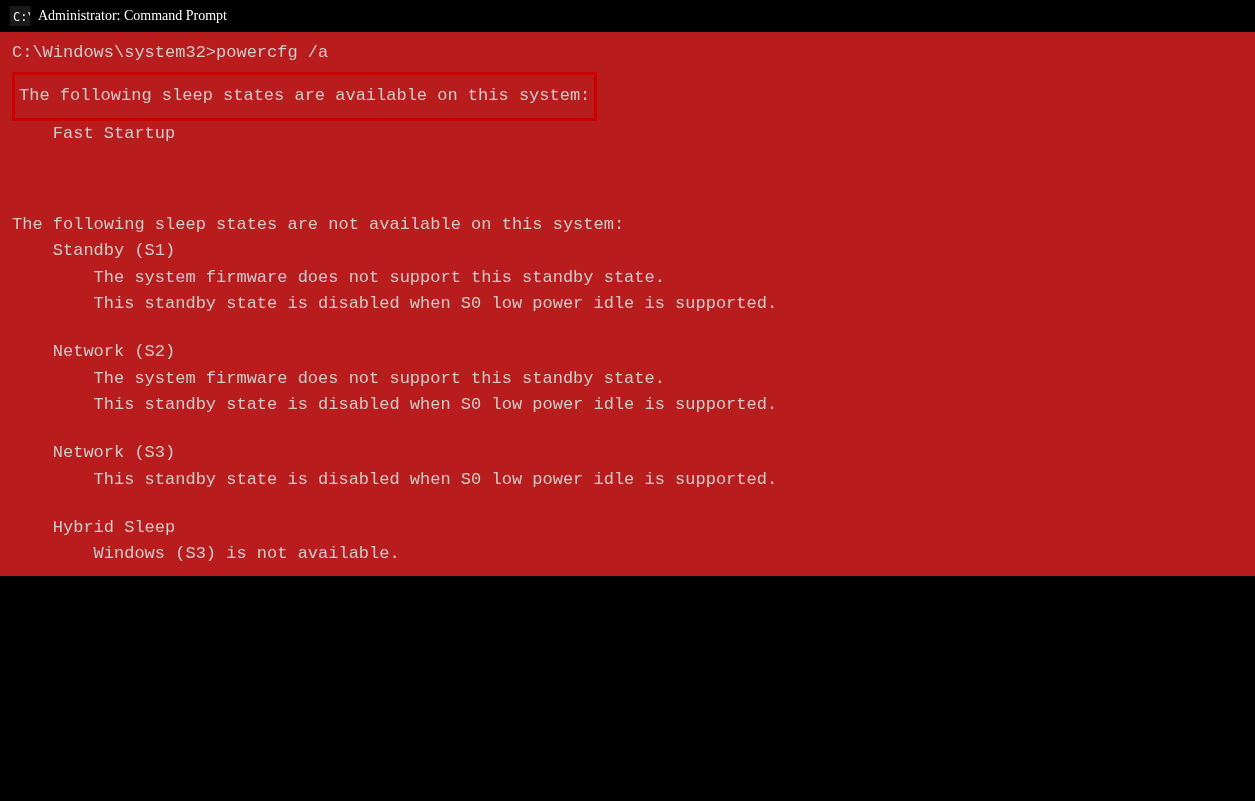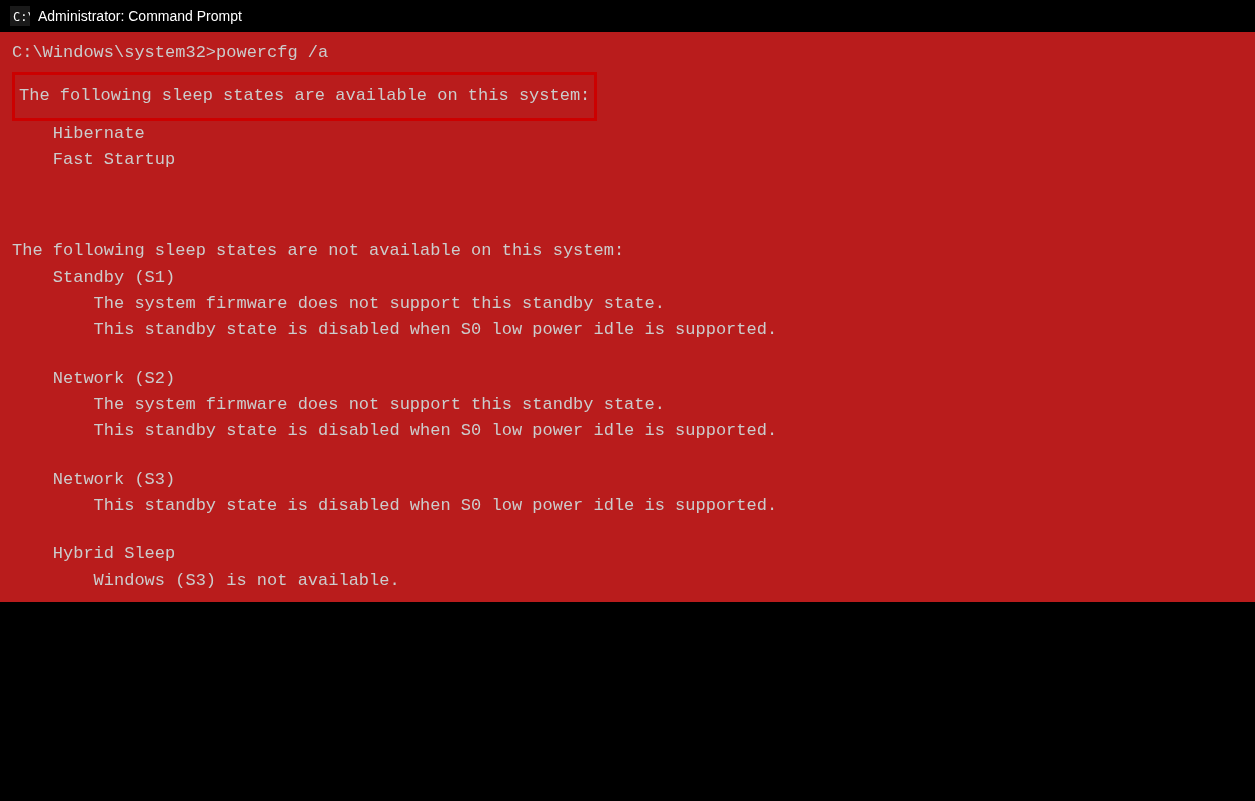--- a/index.html
+++ b/index.html
@@ -29,21 +29,21 @@
       width: 20px;
       height: 20px;
       display: flex;
       align-items: center;
       justify-content: center;
     }
 
     .title-bar-text {
       color: #ffffff;
       font-size: 14px;
-      font-family: Liberation Sans, sans-serif;
+      font-family: Liberation Serif, serif;
     }
 
     .terminal-body {
       background: #b91c1c;
       color: #cccccc;
       padding: 8px 12px;
       font-size: 17px;
       line-height: 1.55;
       font-family: 'Courier New', Courier, monospace;
     }
@@ -77,21 +77,20 @@
 </div>
 
 <div class="terminal-body">
   <span class="line prompt-line">C:\Windows\system32&gt;powercfg /a</span>
 
   
   <div style="display: inline-block; border: 3px solid #cc0000; padding: 8px 4px; margin-top: 2px; margin-bottom: 0;">
     <span class="line" style="color:#cccccc;">The following sleep states are available on this system:</span>
   </div>
 
-  <span class="line" style="color:#cccccc;">    Hibernate</span>
   <span class="line" style="color:#cccccc;">    Fast Startup</span>
 
   <span class="empty-line"></span>
 
   <span class="line" style="color:#cccccc;margin-top:43px;">The following sleep states are not available on this system:</span>
   <span class="line" style="color:#cccccc;">    Standby (S1)</span>
   <span class="line" style="color:#cccccc;">        The system firmware does not support this standby state.</span>
   <span class="line" style="color:#cccccc;">        This standby state is disabled when S0 low power idle is supported.</span>
 
   <span class="empty-line"></span>

